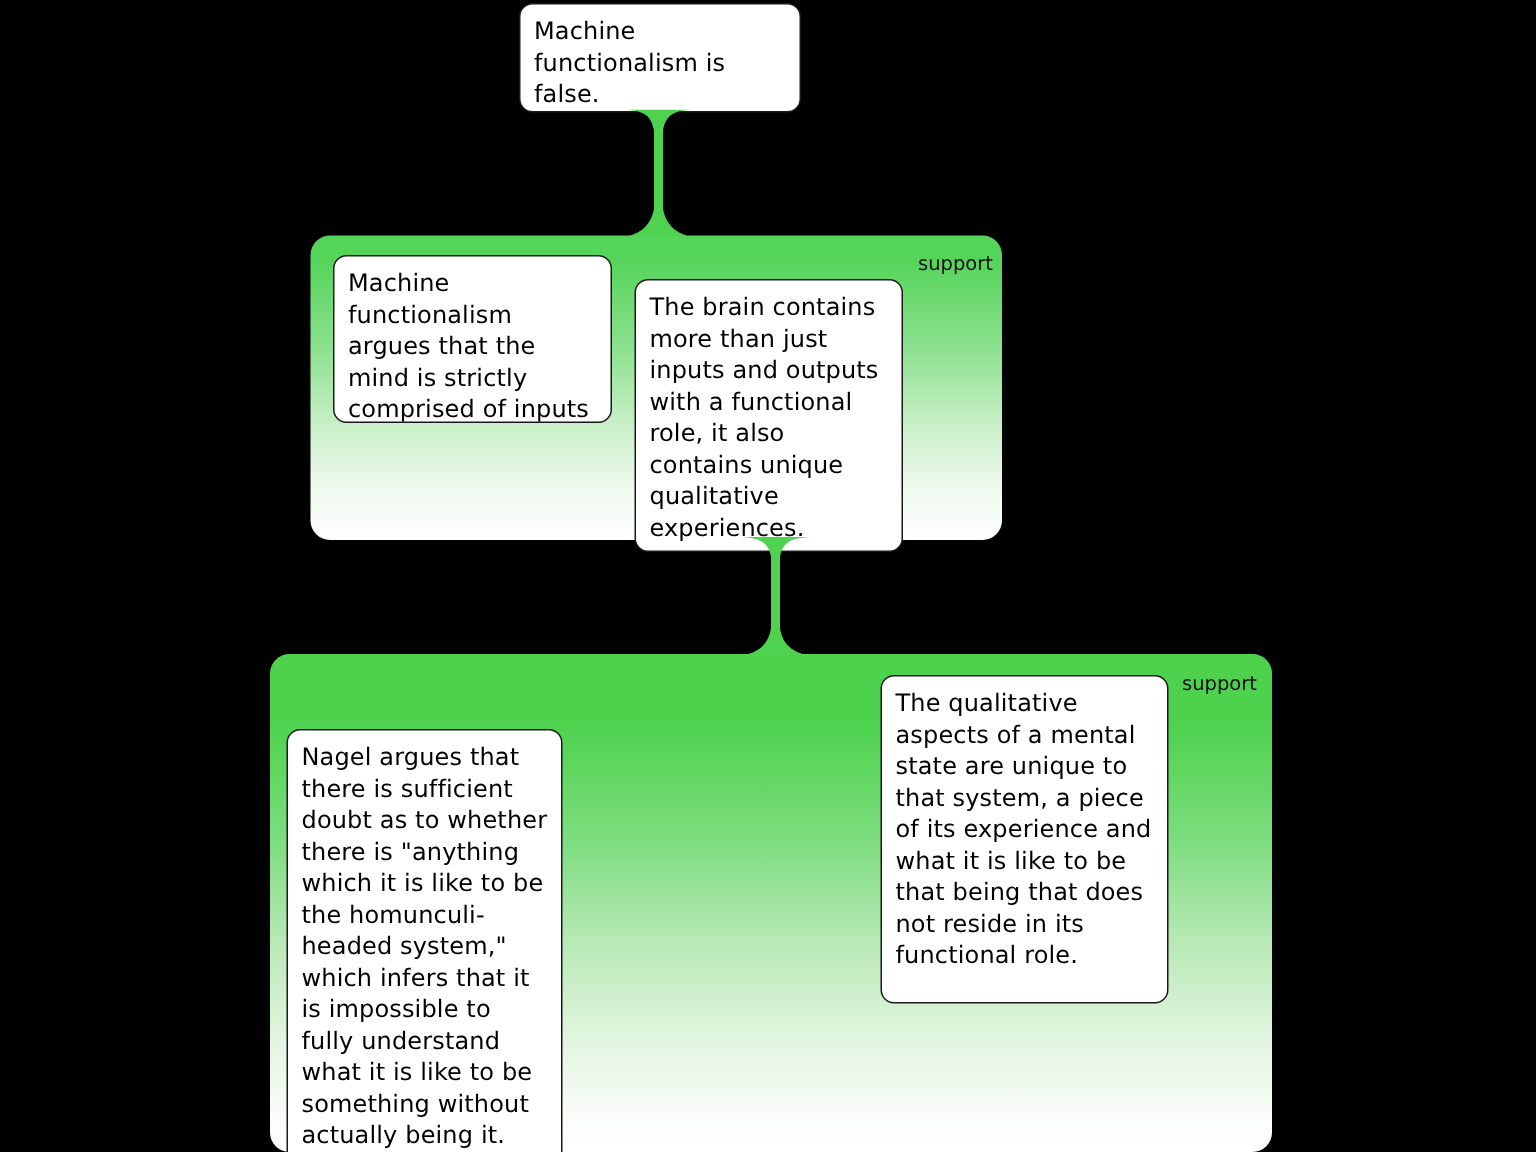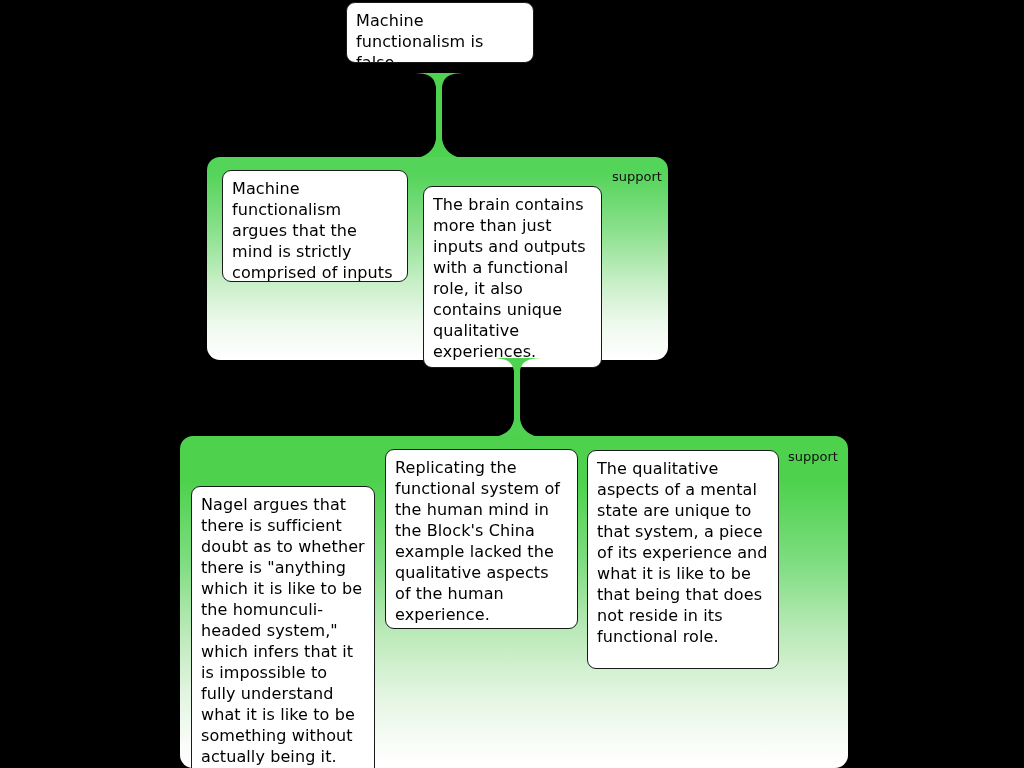--- a/index.html
+++ b/index.html
@@ -65,21 +65,21 @@
   .connector {
     position: absolute;
   }
   .connector svg { display: block; }
 </style>
 </head>
 <body>
 
 <div id="canvas">
 
-  <div class="claim" id="root-claim" style="left: 346px; top: 2px; width: 188px; height: 61px;">Machine functionalism is false.</div>
+  <div class="claim" id="root-claim" style="left: 346px; top: 2px; width: 188px; height: 73px;">Machine functionalism is false.</div>
 
   <div class="connector" id="connector-0" style="left: 412px; top: 73px; width: 54px; height: 86px;">
     <svg width="54" height="86" viewBox="0 0 54 86" xmlns="http://www.w3.org/2000/svg">
       <path d="M0,0 C18,0 22,4 24,14 L24,66 C22,78 14,84 0,86 L54,86 C40,84 32,78 30,66 L30,14 C32,4 36,0 54,0 Z" fill="#4fd24f"></path>
     </svg>
   </div>
 
   <div class="group group-a" id="support-group-1" style="left: 207px; top: 157px; width: 461px; height: 203px;">
     <span class="group-label" style="left: 405px; top: 12px;">support</span>
     <div class="claim" id="g1-c0" style="left: 15px; top: 13px; width: 186px; height: 112px;">Machine functionalism argues that the mind is strictly comprised of inputs and outputs and their functional role.</div>
@@ -88,17 +88,16 @@
 
   <div class="connector" id="connector-1" style="left: 490px; top: 358px; width: 54px; height: 80px;">
     <svg width="54" height="80" viewBox="0 0 54 80" xmlns="http://www.w3.org/2000/svg">
       <path d="M0,0 C18,0 22,4 24,13 L24,61 C22,73 14,78 0,80 L54,80 C40,78 32,73 30,61 L30,13 C32,4 36,0 54,0 Z" fill="#4fd24f"></path>
     </svg>
   </div>
 
   <div class="group group-b" id="support-group-2" style="left: 180px; top: 436px; width: 668px; height: 332px;">
     <span class="group-label" style="left: 608px; top: 13px;">support</span>
     <div class="claim" id="g2-c0" style="left: 11px; top: 13px; width: 184px; height: 320px; margin-top: 37px;">Nagel argues that there is sufficient doubt as to whether there is "anything which it is like to be the homunculi-headed system," which infers that it is impossible to fully understand what it is like to be something without actually being it.</div>
-    <div class="claim" id="g2-c1" style="left: 205px; top: 13px; width: 193px; height: 180px;">Replicating the functional system of the human mind in the Block's China example lacked the qualitative aspects of the human experience.</div>
     <div class="claim" id="g2-c2" style="left: 407px; top: 14px; width: 192px; height: 219px;">The qualitative aspects of a mental state are unique to that system, a piece of its experience and what it is like to be that being that does not reside in its functional role.</div>
   </div>
 
 </div>
 
 </body></html>

